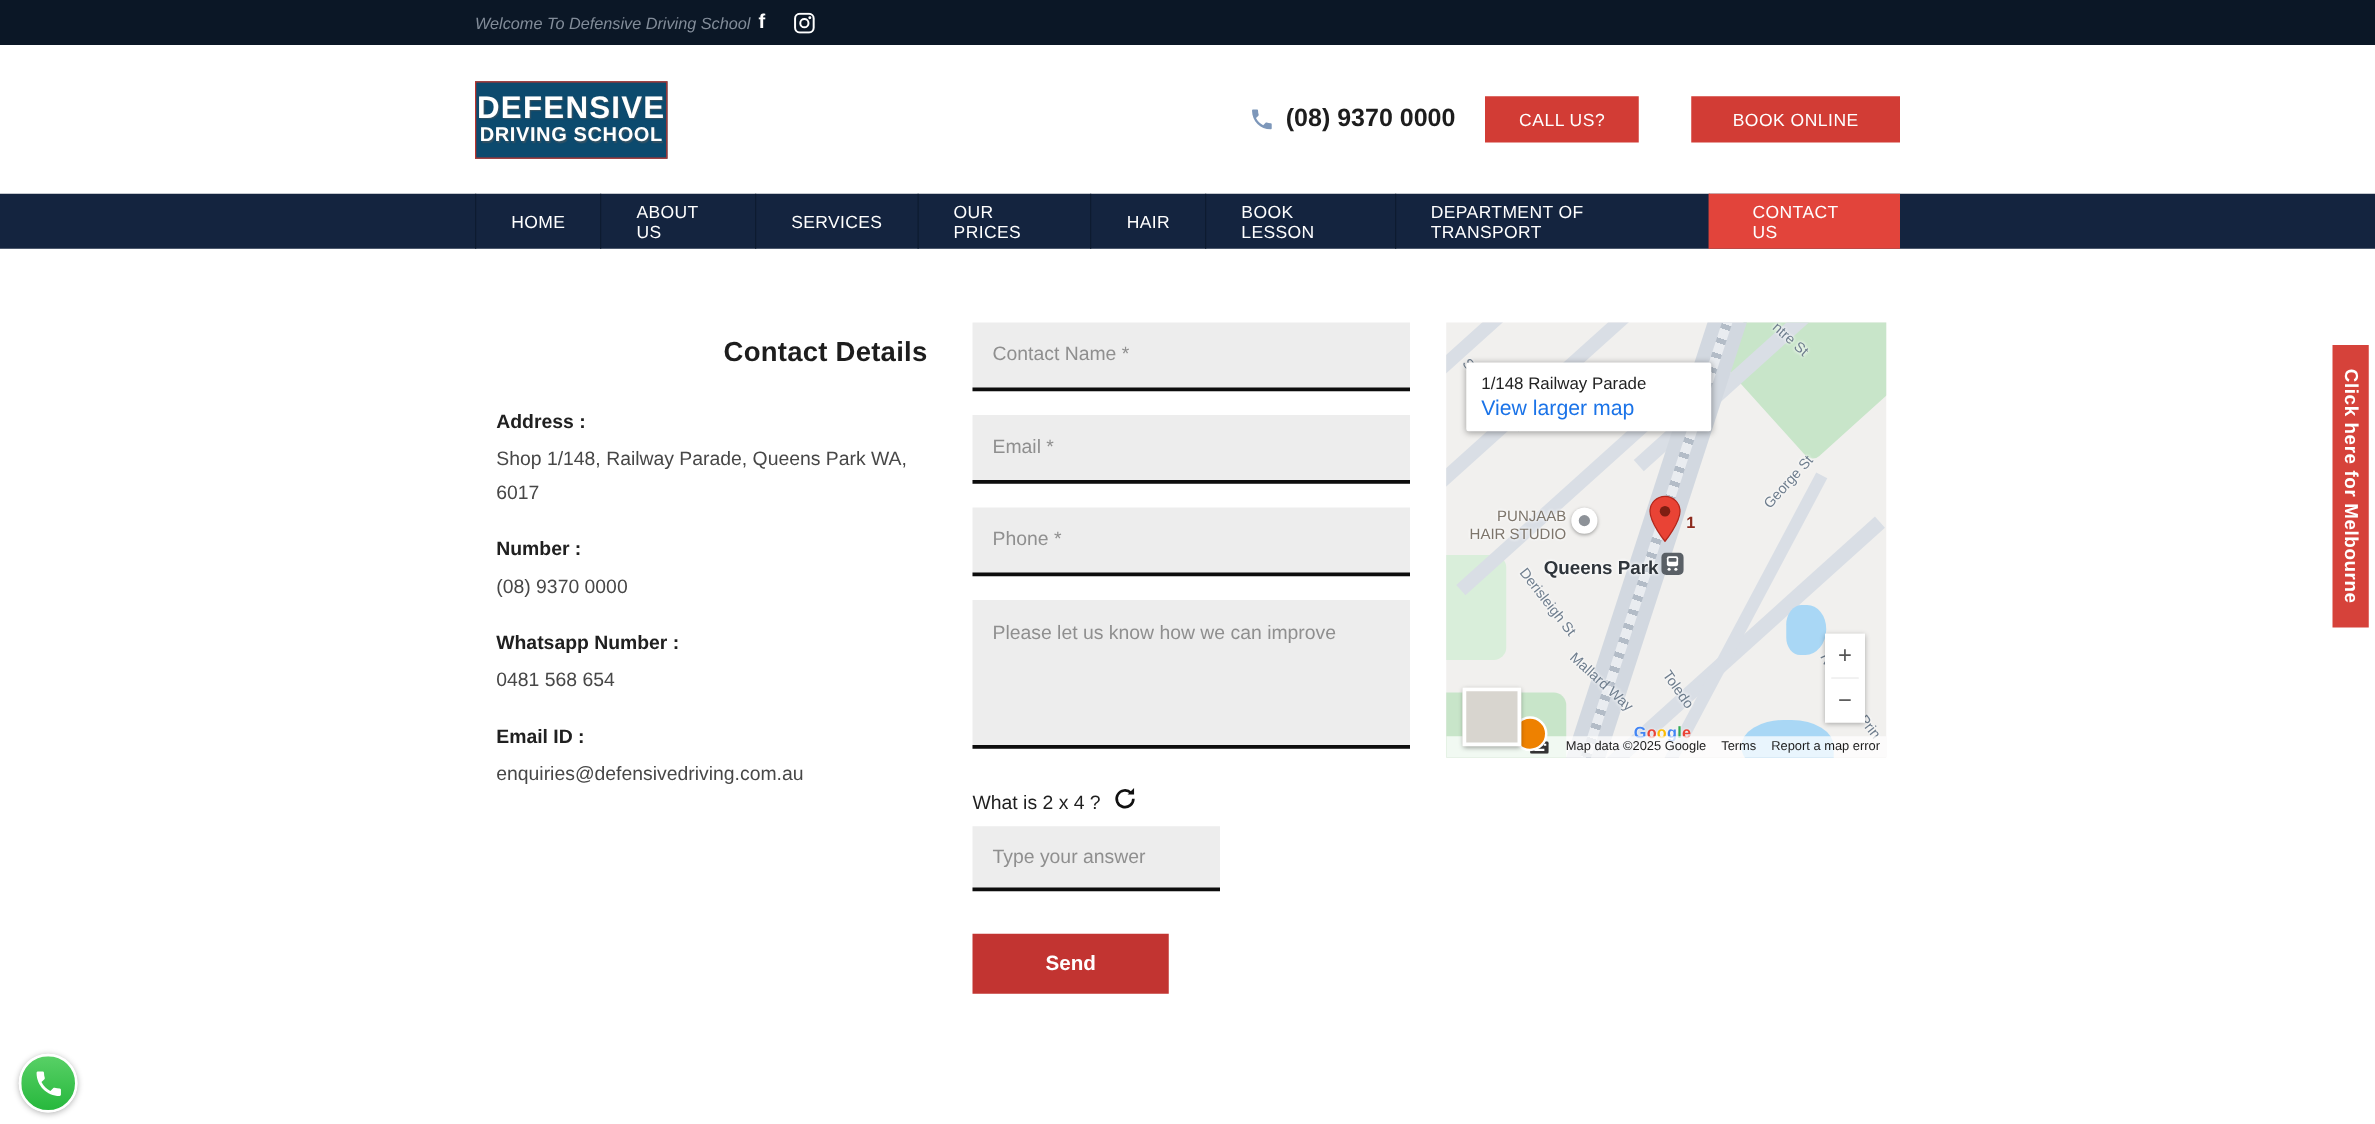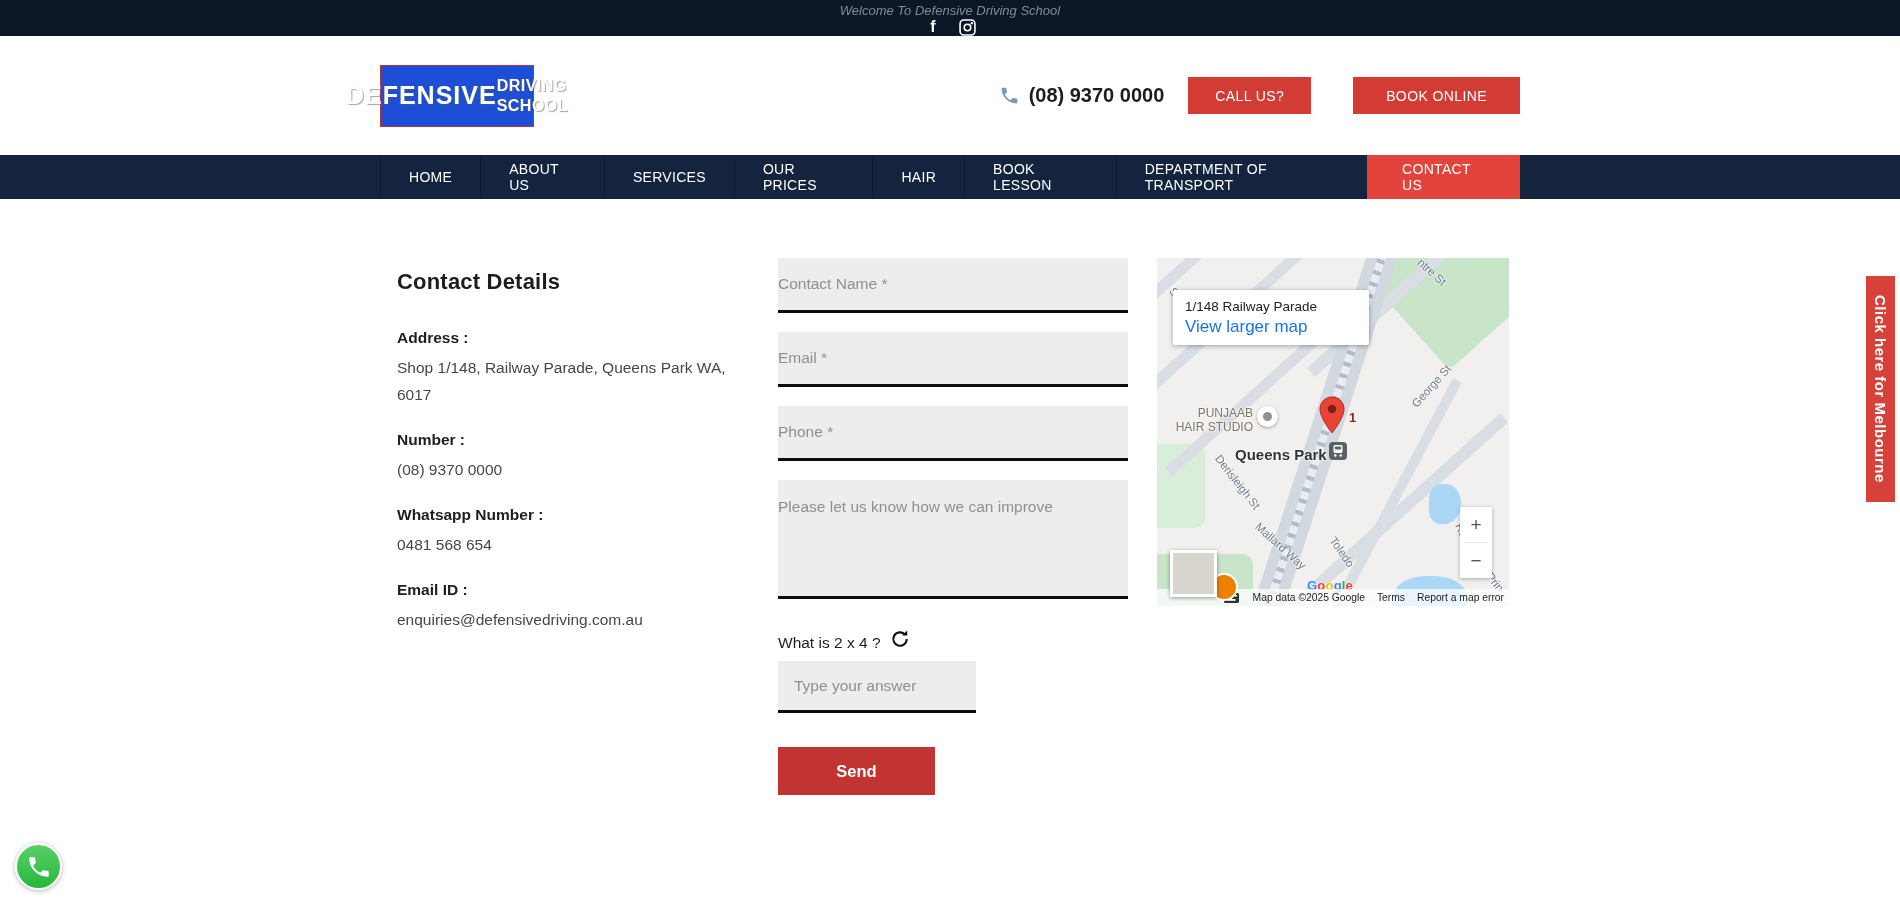--- a/index.html
+++ b/index.html
@@ -7,31 +7,31 @@
   body {
     width:1900px; height:899px;
     font-family:"Liberation Sans", sans-serif;
     background:#ffffff; overflow:hidden;
   }
   .page { position:relative; width:1900px; height:899px; }
   .container { width:1140px; margin:0 auto; height:100%; position:relative; }
 
   
   .topbar { height:36px; background:#0b1726; }
-  .topbar .container { display:flex; align-items:center; justify-content:flex-end;flex-direction:column; }
+  .topbar .container { display:flex; align-items:center; justify-content:flex-start; }
   .welcome { font-size:13px; font-style:italic; color:#828c99; }
   .social { display:flex; align-items:center; gap:16px; }
   .social a { display:flex; align-items:center; justify-content:center; width:18px; height:18px; text-decoration:none; }
   .fb-f { color:#fff; font-weight:700; font-size:16px; line-height:1; }
 
   
   .header { height:119px; background:#fff; }
   .header .container { display:flex; align-items:center; }
-  .logo { width:154px; height:62px; background:#1d4ed8; border:1px solid #bc332b;
-          display:flex; flex-direction:row; align-items:center; justify-content:center; cursor:pointer; }
+  .logo { width:154px; height:62px; background:#0c4a6e; border:1px solid #bc332b;
+          display:flex; flex-direction:column; align-items:center; justify-content:center; cursor:pointer; }
   .logo .l1 { color:#fff; font-weight:700; font-size:25px; letter-spacing:1px; line-height:1.05;
               text-shadow:1px 1px 1px rgba(90,90,90,.55); }
   .logo .l2 { color:#fff; font-weight:700; font-size:16px; letter-spacing:.5px; line-height:1.2;
               text-shadow:1px 1px 1px rgba(90,90,90,.55); }
   .header-right { margin-left:auto; display:flex; align-items:center; gap:24px; }
   .phone-wrap { display:flex; align-items:center; gap:9px; }
   .phone-number { font-size:20px; font-weight:700; color:#1d1d1d; }
   .hbtn { height:37px; padding:0 27px; background:#d23c35; color:#fff; border:none;
           font-family:inherit; font-size:14px; font-weight:400; letter-spacing:.4px;
           display:flex; align-items:center; cursor:pointer; }
@@ -42,30 +42,30 @@
   .navbar .container { display:flex; align-items:stretch; }
   .nav-item { display:flex; align-items:center; padding:0 28px; color:#ffffff; font-size:14px;
               letter-spacing:.3px; text-decoration:none; border-left:1px solid #0d1b30; cursor:pointer; }
   .nav-item:last-child { border-right:1px solid #0d1b30; }
   .nav-item.active { background:#e2443b; border-left-color:#e2443b; border-right:none; padding:0 34px; }
 
   
   .content { position:relative; height:700px; }
 
   .contact-details { position:absolute; left:397px; top:70px; width:345px; }
-  .contact-heading { margin:0 0 34px 0; font-size:22px; font-weight:800; color:#1d1d1d; letter-spacing:.2px; }
+  .contact-heading { margin:0 0 34px 0; font-size:22px; font-weight:800; color:#1d1d1d; letter-spacing:.2px;text-align:right; }
   .info-group { margin-bottom:23px; }
   .info-label { font-size:15.5px; font-weight:700; color:#202020; margin-bottom:7px; }
   .info-value { font-size:15.5px; color:#474747; line-height:27px; }
 
   
   .contact-form { position:absolute; left:778px; top:59px; width:350px; }
   .field {
     display:block; width:100%; height:55px; background:#ededed; border:none;
-    border-bottom:3px solid #0d0d0d; padding:0 0; font-size:15.5px; color:#333;
+    border-bottom:3px solid #0d0d0d; padding:0 16px; font-size:15.5px; color:#333;
     margin-bottom:19px; font-family:inherit; outline:none;
   }
   .field::placeholder, .answer::placeholder { color:#8f8f8f; opacity:1; }
   textarea.field { height:119px; padding-top:16px; resize:none; margin-bottom:33px; line-height:1.4; }
   .captcha-row { display:flex; align-items:center; gap:8px; margin-bottom:7px;
                  font-size:15.5px; color:#1f1f1f; }
   .refresh-icon { position:relative; top:-4px; cursor:pointer; }
   .answer {
     display:block; width:198px; height:52px; background:#ededed; border:none;
     border-bottom:3px solid #0d0d0d; padding:0 16px; font-size:15.5px; color:#333;

